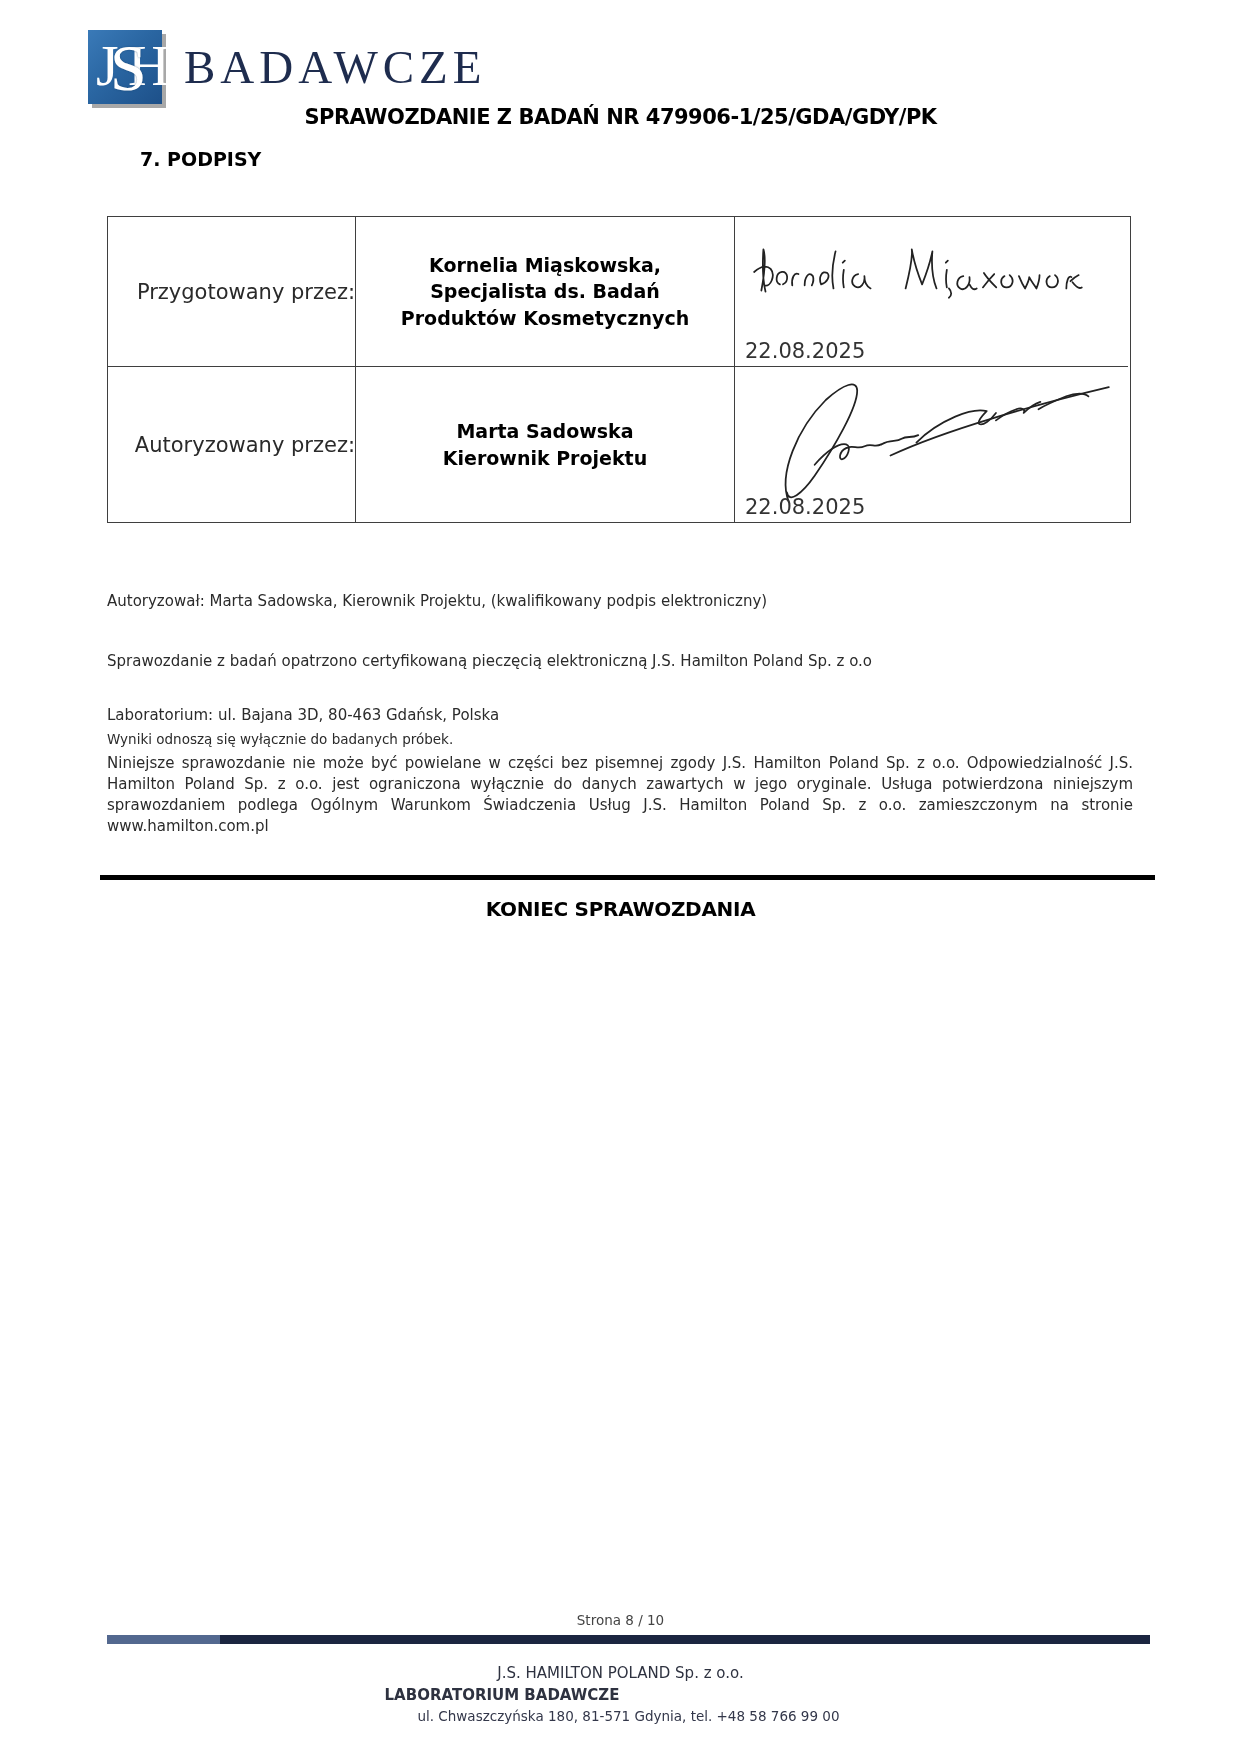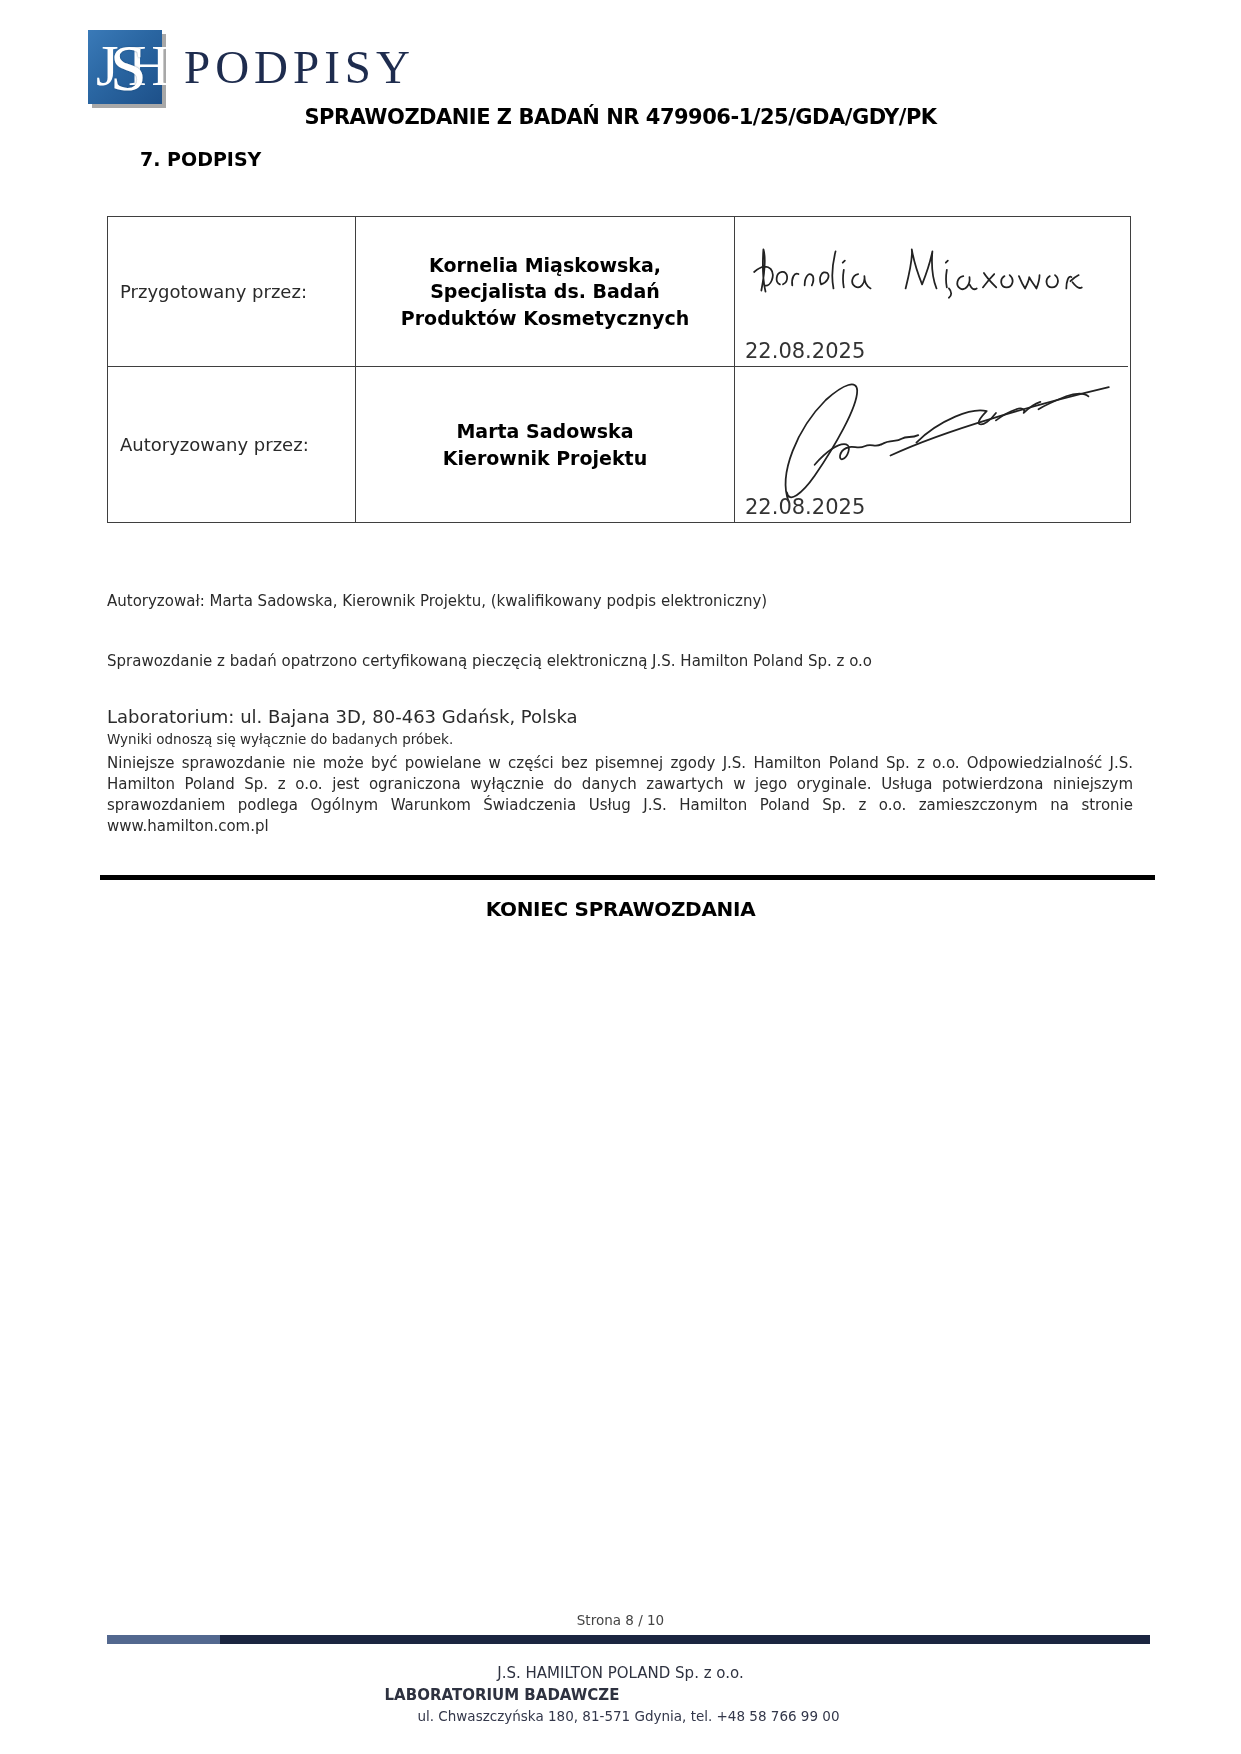--- a/index.html
+++ b/index.html
@@ -20,34 +20,34 @@
   .report-title{position:absolute;left:0;top:105px;width:1241px;text-align:center;font-weight:bold;font-size:21px;
     letter-spacing:-0.5px;color:#000;}
   .section-heading{position:absolute;left:140px;top:148px;font-weight:bold;font-size:19px;color:#000;}
 
   
   .sig-table{position:absolute;left:107px;top:216px;width:1022px;border:1px solid #3f3f3f;
     display:grid;grid-template-columns:248px 379px 393px;grid-template-rows:150px 155px;}
   .cell{border-right:1px solid #3f3f3f;border-bottom:1px solid #3f3f3f;box-sizing:border-box;}
   .cell.last-col{border-right:none;}
   .cell.last-row{border-bottom:none;}
-  .cell-label{display:flex;align-items:center;padding-left:12px;font-size:18px;color:#2a2a2a;}
+  .cell-label{display:flex;align-items:center;padding-left:12px;font-size:21px;color:#2a2a2a;justify-content:flex-end;}
   .cell-person{display:flex;align-items:center;justify-content:center;text-align:center;font-weight:bold;font-size:19px;
     line-height:1.38;white-space:pre-line;color:#000;}
   .cell-sig{position:relative;overflow:hidden;}
   .sig-date{position:absolute;left:10px;bottom:3px;font-size:21px;color:#333;}
   .sig-svg{position:absolute;}
   .sig-svg path{fill:none;stroke:#222;stroke-width:1.7;stroke-linecap:round;stroke-linejoin:round;}
   .sig-svg.flow path{stroke-width:1.9;}
 
   
   .note{position:absolute;left:107px;color:#2b2b2b;}
   .note-authorized{top:592px;font-size:15px;}
   .note-seal{top:652px;font-size:15px;}
-  .note-lab{top:706px;font-size:18px;}
+  .note-lab{top:706px;font-size:15px;}
   .note-results{top:731px;font-size:13.5px;}
   .note-disclaimer{top:753px;width:1026px;font-size:15px;line-height:21px;text-align:justify;}
 
   .end-rule{position:absolute;left:100px;top:875px;width:1055px;height:5px;background:#000;}
   .end-marker{position:absolute;left:0;top:897px;width:1241px;text-align:center;font-weight:bold;font-size:20px;
     letter-spacing:-0.3px;color:#000;}
 
   
   .page-indicator{position:absolute;left:0;top:1612px;width:1241px;text-align:center;font-size:13.5px;color:#444;}
   .footer-bar{position:absolute;left:107px;top:1635px;width:1043px;height:9px;background:#1b2540;}
@@ -60,21 +60,21 @@
 <body>
 
 <div class="page">
 
   <div class="logo">
     <div class="logo-box">
       <span class="logo-j">J</span>
       <span class="logo-h">H</span>
       <span class="logo-s">S</span>
     </div>
-    <div class="wordmark">PODPISY</div>
+    <div class="wordmark">BADAWCZE</div>
   </div>
 
   <div class="report-title">SPRAWOZDANIE Z BADAŃ NR 479906-1/25/GDA/GDY/PK</div>
   <div class="section-heading">7. PODPISY</div>
 
   <div class="sig-table">
 
     <div class="cell cell-label">
       <span>Przygotowany przez:</span>
     </div>

